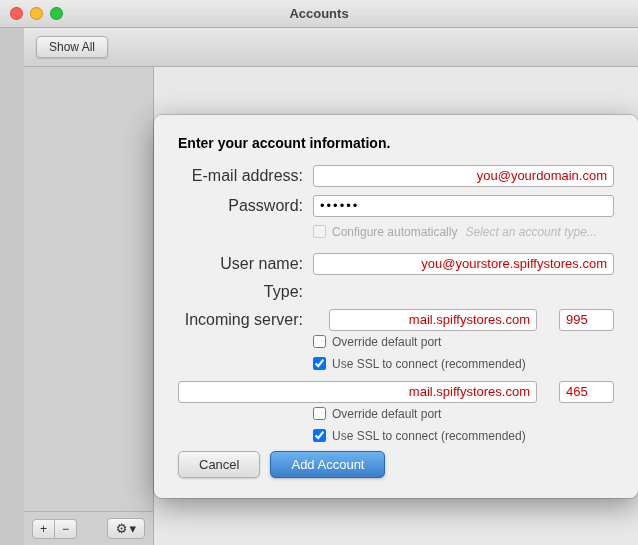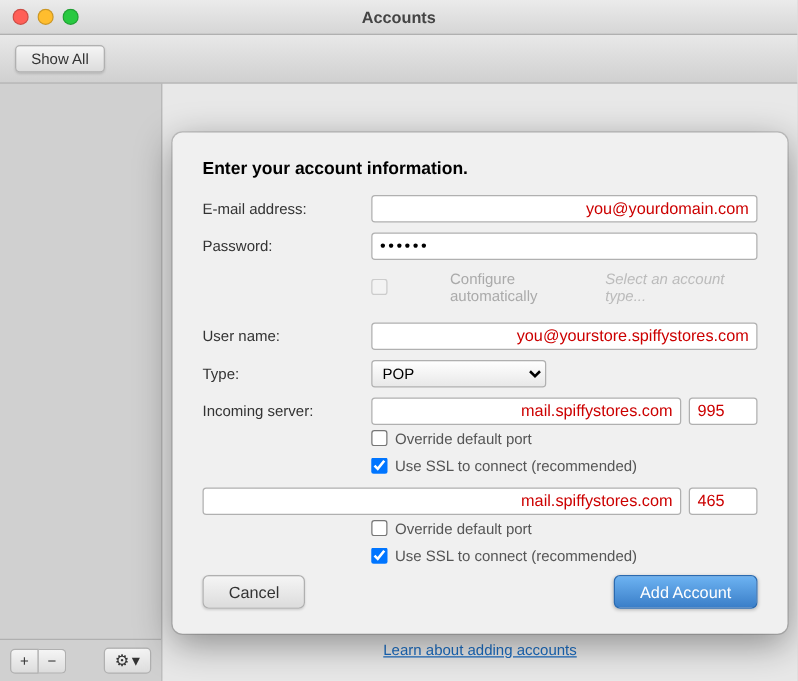--- a/index.html
+++ b/index.html
@@ -43,20 +43,21 @@
       font-size: 13px;
       font-weight: bold;
       color: #444;
     }
 
     
     .main-window {
       display: flex;
       flex-direction: column;
       height: calc(100% - 28px);
+      padding-left: 24px;
     }
 
     
     .toolbar {
       background: linear-gradient(to bottom, #e8e8e8, #d0d0d0);
       padding: 8px 12px;
       border-bottom: 1px solid #b0b0b0;
     }
     .show-all-btn {
       background: linear-gradient(to bottom, #f5f5f5, #dcdcdc);
@@ -171,24 +172,25 @@
       color: #000;
     }
 
     
     .form-row {
       display: flex;
       align-items: center;
       margin-bottom: 8px;
     }
     .form-label {
+      text-align: right;
       width: 125px;
       margin-right: 10px;
       color: #333;
-      font-size: 12px;
+      font-size: 16px;
       flex-shrink: 0;
     }
     .form-input {
       flex: 1;
       height: 22px;
       border: 1px solid #b0b0b0;
       border-radius: 3px;
       padding: 2px 6px;
       font-size: 13px;
       background: white;
@@ -208,21 +210,20 @@
     }
     .checkbox-row input[type="checkbox"] {
       margin-right: 6px;
     }
     .checkbox-label {
       font-size: 12px;
       color: #555;
     }
     .checkbox-label.disabled {
       color: #aaa;
-      margin-left: 44px;
     }
 
     
     .configure-row {
       display: flex;
       align-items: center;
       margin-left: 135px;
       margin-bottom: 14px;
       color: #aaa;
       font-size: 12px;
@@ -243,38 +244,39 @@
       color: #cc0000;
       margin-left: 6px;
       outline: none;
     }
 
     
     .server-row {
       display: flex;
       align-items: center;
       margin-bottom: 4px;
+      gap: 16px;
     }
 
     
     .type-select {
       width: 140px;
       height: 22px;
       border: 1px solid #b0b0b0;
       border-radius: 3px;
       font-size: 12px;
       background: linear-gradient(to bottom, #fff, #e8e8e8);
       padding: 0 4px;
       outline: none;
     }
 
     
     .dialog-buttons {
       display: flex;
-      justify-content: space-between;
+      justify-content: flex-start;
       gap: 10px;
     }
     .btn-cancel {
       background: linear-gradient(to bottom, #f5f5f5, #dcdcdc);
       border: 1px solid #b0b0b0;
       border-radius: 5px;
       padding: 5px 20px;
       font-size: 13px;
       cursor: pointer;
       color: #333;
@@ -326,21 +328,20 @@
         </div>
         <button class="gear-btn">
           <span>⚙</span>
           <span>▾</span>
         </button>
       </div>
     </div>
 
     <div class="main-content">
 
-      <a class="learn-link">Learn about adding accounts</a>
 
       <div class="modal-overlay">
         <div class="dialog">
           <div class="dialog-title">Enter your account information.</div>
 
           <div class="form-row">
             <label class="form-label">E-mail address:</label>
             <input class="form-input red-text" type="email" value="you@yourdomain.com" style="">
           </div>
 
@@ -355,25 +356,20 @@
             <span class="checkbox-label disabled" style="margin-left:8px; color:#bbb; font-style:italic;">Select an account type...</span>
           </div>
 
           <div class="form-row">
             <label class="form-label">User name:</label>
             <input class="form-input red-text" type="text" value="you@yourstore.spiffystores.com" style="">
           </div>
 
           <div class="form-row">
             <label class="form-label">Type:</label>
-            <select class="type-select">
-              <option>POP</option>
-              <option>IMAP</option>
-              <option>Exchange</option>
-            </select>
           </div>
 
           <div class="form-row server-row">
             <label class="form-label">Incoming server:</label>
             <input class="form-input red-text" type="text" value="mail.spiffystores.com" style="">
             <input class="port-input" type="text" value="995" style="">
           </div>
           <div class="checkbox-row">
             <input type="checkbox" style="">
             <span class="checkbox-label">Override default port</span>

